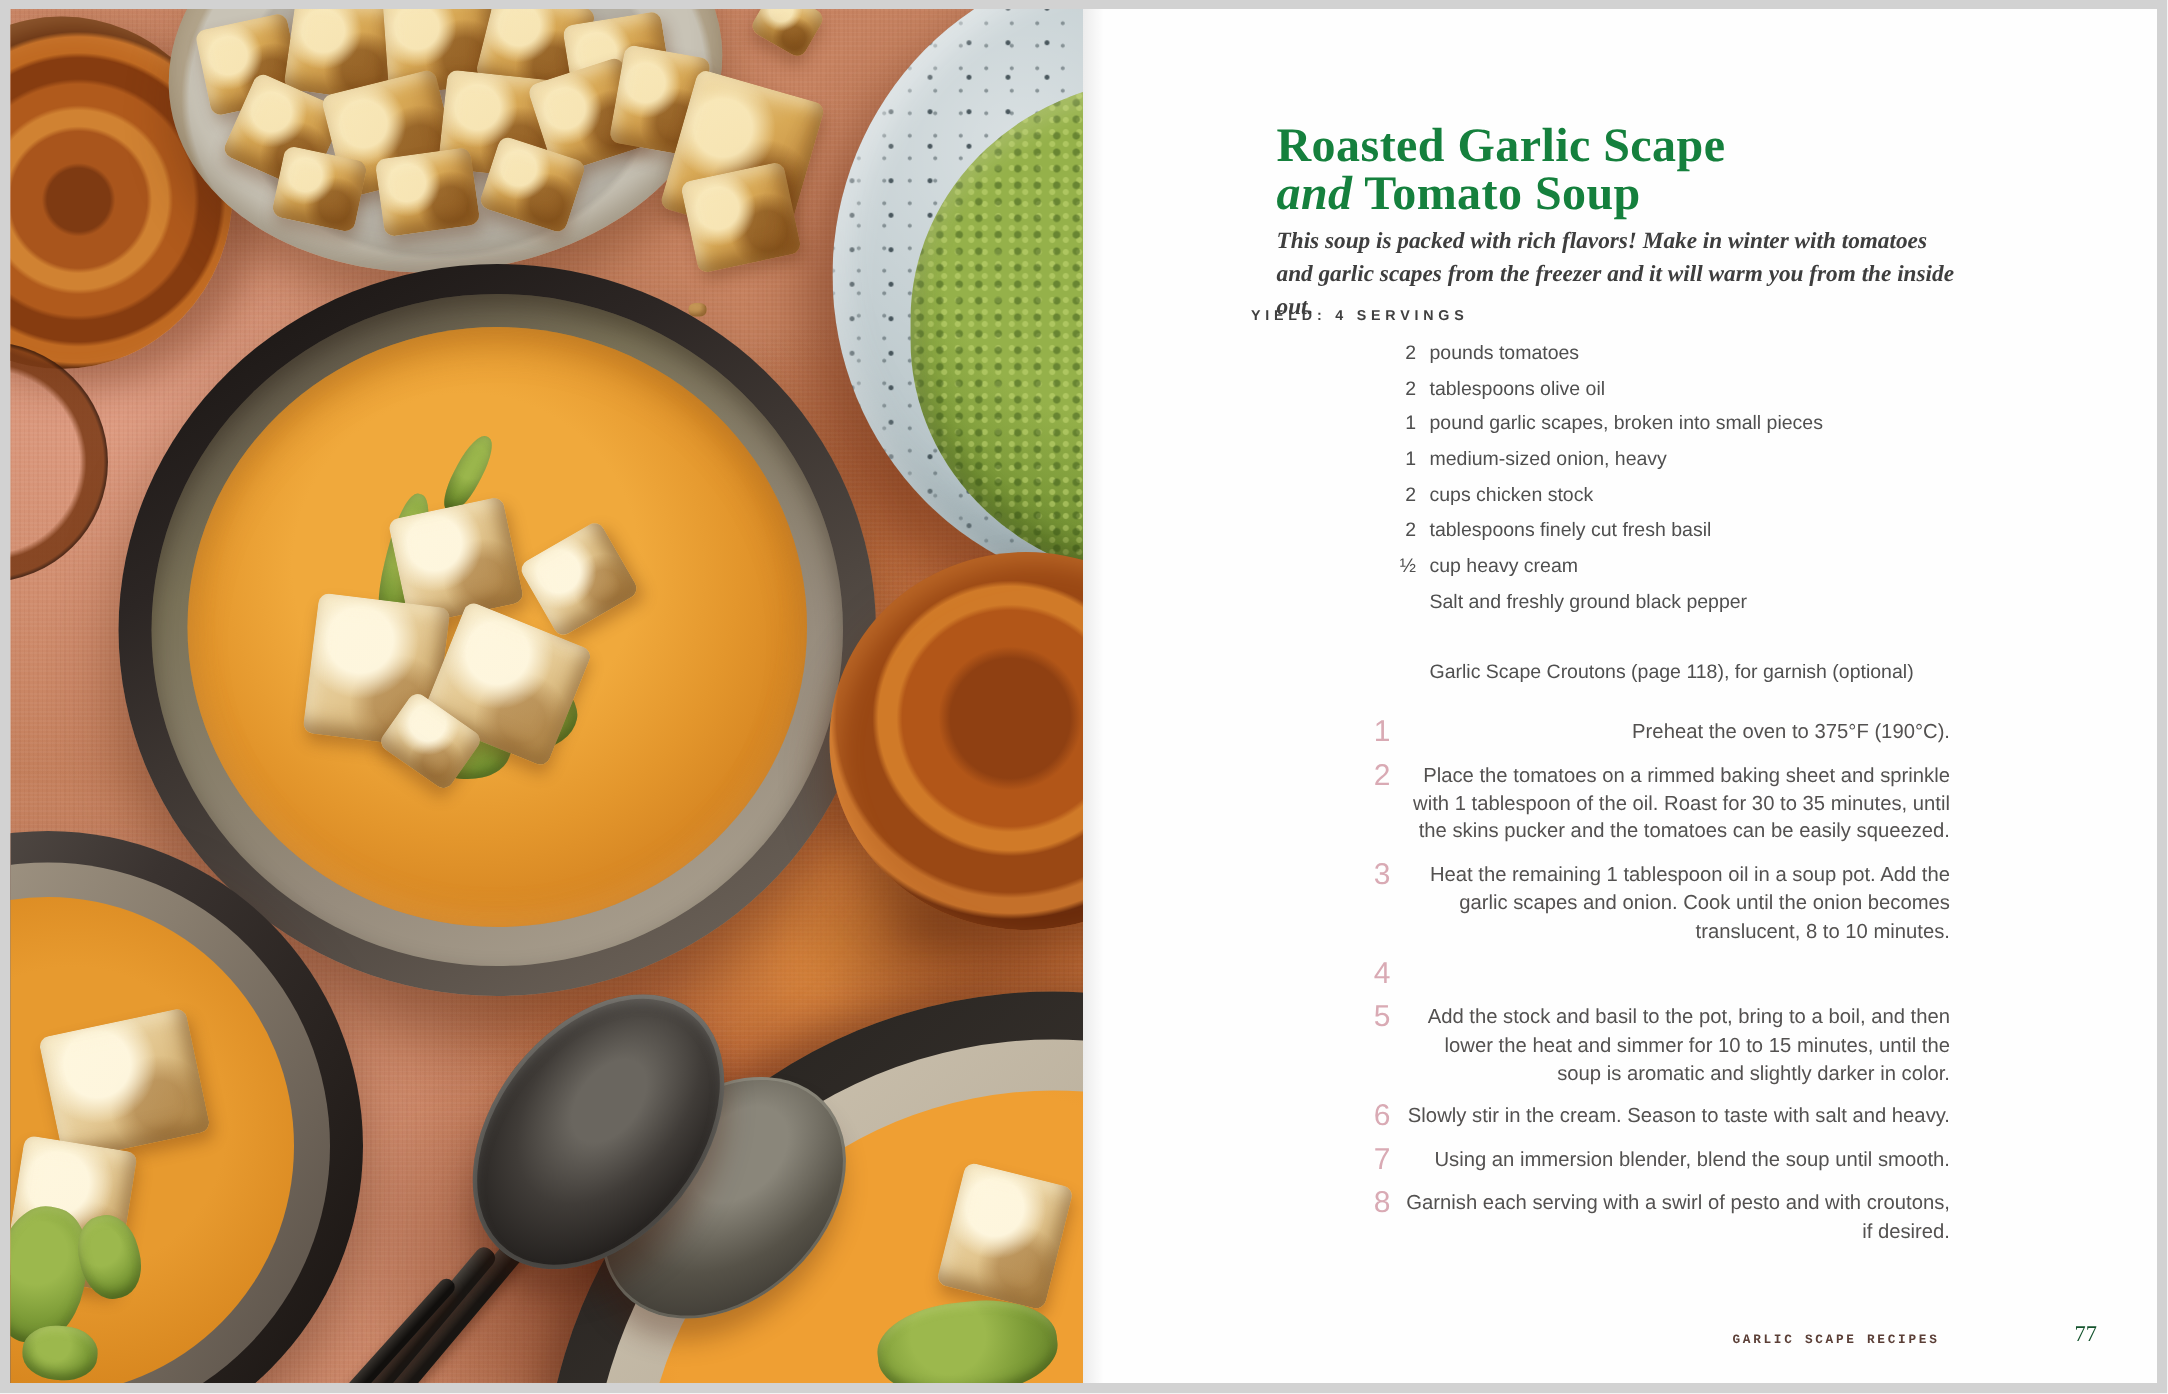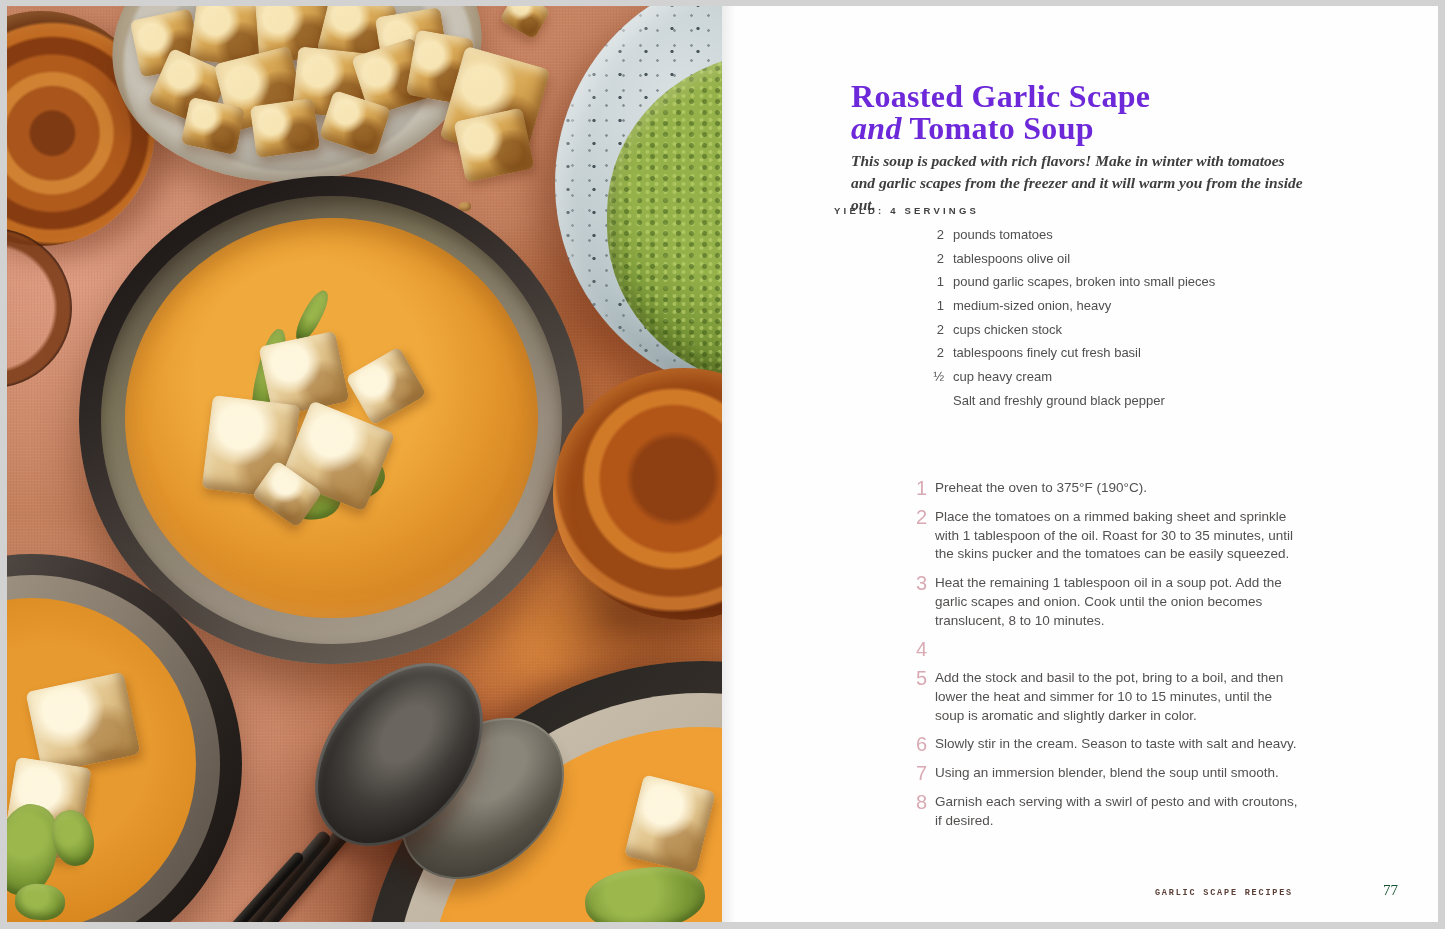--- a/index.html
+++ b/index.html
@@ -112,34 +112,34 @@
     background:radial-gradient(ellipse at 40% 35%, #8a867a 0 22%, #565248 55%, #2e2b27 100%);
     box-shadow:inset 0 0 0 2px rgba(200,200,185,.25), 8px 12px 18px rgba(60,20,5,.3);}
   .spoon-handle{position:absolute;border-radius:6px;background:linear-gradient(90deg,#4a453f,#191613 70%);
     box-shadow:3px 4px 8px rgba(60,20,5,.4);}
 
   
   .page{position:absolute;left:715px;top:0;width:716px;height:916px;background:#fefefe;}
   .page::before{content:"";position:absolute;left:0;top:0;width:14px;height:100%;
     background:linear-gradient(90deg, rgba(0,0,0,.07), rgba(0,0,0,0));}
   .title{position:absolute;left:129px;top:74px;font-family:"Liberation Serif","DejaVu Serif",serif;
-    font-weight:700;font-size:32px;line-height:32px;color:#6d28d9;letter-spacing:.3px;}
+    font-weight:700;font-size:32px;line-height:32px;color:#15803d;letter-spacing:.3px;}
   .title i{font-weight:700;margin-top:44px;}
   .intro{position:absolute;left:129px;top:144px;width:452px;
     font-family:"Liberation Serif","DejaVu Serif",serif;font-style:italic;font-weight:600;
     font-size:15.5px;line-height:22px;color:#3e3e3e;}
   .yield{position:absolute;left:112px;top:199px;font-size:9.5px;font-weight:700;
     letter-spacing:3.2px;color:#404040;}
   .ingredients{position:absolute;left:188px;top:221px;}
   .ing-row{display:flex;height:23.7px;font-size:13px;color:#4f4f4f;}
   .ing-qty{width:34px;text-align:right;padding-right:9px;flex:none;}
   .steps{position:absolute;left:168px;top:473px;width:412px;}
   .step{display:flex;margin-bottom:10px;}
   .step-num{width:37px;flex:none;text-align:right;font-size:20px;line-height:19px;color:#d9aab4;}
-  .step-text{margin-left:8px;width:365px;font-size:13.5px;line-height:18.7px;color:#535150;}
+  .step-text{margin-left:8px;width:365px;font-size:13.5px;line-height:18.7px;color:#535150;text-align:right;}
   .footer-section{position:absolute;right:145px;top:882px;font-family:Liberation Mono, monospace;
     font-size:8.5px;font-weight:700;letter-spacing:1.8px;color:#5a3e36;}
   .footer-page{position:absolute;right:40px;top:876px;font-family:"Liberation Serif","DejaVu Serif",serif;
     font-size:15px;color:#14532d;}
 </style>
 </head>
 <body>
 
 <div class="frame">
   <div class="spread">
@@ -255,20 +255,24 @@
             <span class="ing-qty">½</span>
             <span>cup heavy cream</span>
           </div>
         <div class="ing-row">
             <span class="ing-qty"></span>
             <span>Salt and freshly ground black pepper</span>
           </div>
         <div class="ing-row">
             <span class="ing-qty"></span>
           </div>
+        <div class="ing-row">
+            <span class="ing-qty"></span>
+            <span>Garlic Scape Croutons (page 118), for garnish (optional)</span>
+          </div>
       </div>
 
       <div class="steps">
         <div class="step">
             <span class="step-num">1</span>
             <span class="step-text">Preheat the oven to 375°F (190°C).</span>
           </div>
         <div class="step">
             <span class="step-num">2</span>
             <span class="step-text">Place the tomatoes on a rimmed baking sheet and sprinkle with 1 tablespoon of the oil. Roast for 30 to 35 minutes, until the skins pucker and the tomatoes can be easily squeezed.</span>

